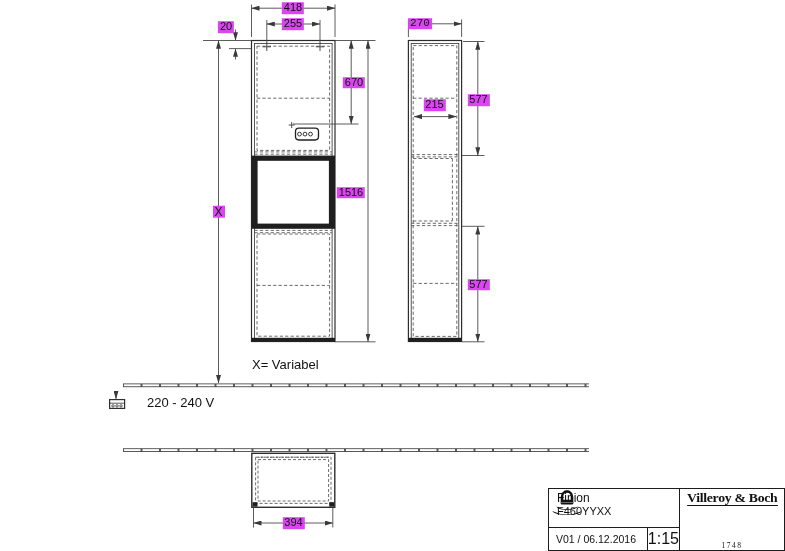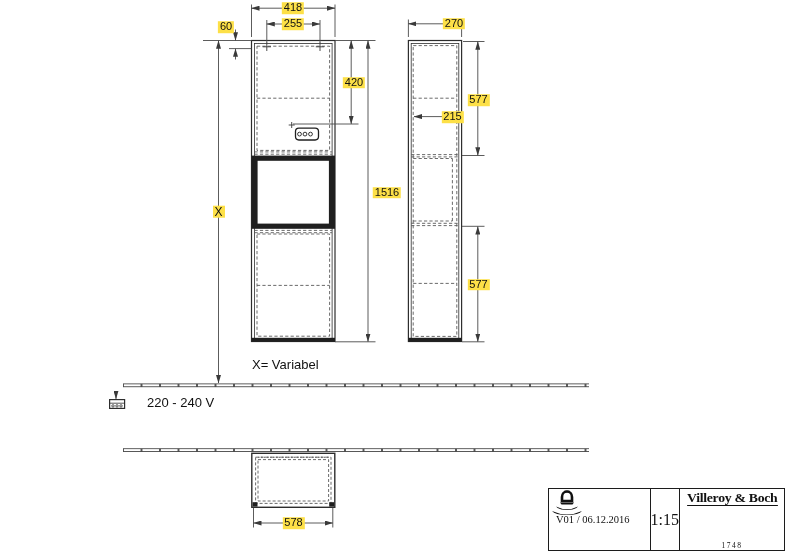--- a/index.html
+++ b/index.html
@@ -1,29 +1,29 @@
 <!DOCTYPE html>
 <html><head>
 <meta charset="utf-8">
 <style>
   html,body{margin:0;padding:0;background:#fff;}
   .stage{position:relative;width:785px;height:551px;background:#fff;overflow:hidden;
          font-family:"Liberation Sans", sans-serif;color:#111;}
   .stage svg{position:absolute;left:0;top:0;z-index:1;}
-  .dim{position:absolute;transform:translate(-50%,-50%);background:#fde047;padding:0 2px;
+  .dim{position:absolute;transform:translate(-50%,-50%);background:#d946ef;padding:0 2px;
        font-size:11px;line-height:1.05;white-space:nowrap;z-index:2;}
   .note{position:absolute;font-size:13px;line-height:1.1;white-space:nowrap;z-index:2;}
   
   .titleblock{position:absolute;left:548px;top:488px;width:235px;height:61px;
               border:1.2px solid #1c1c1c;display:flex;z-index:3;background:#fff;}
   .tb-left{width:130px;border-right:1.2px solid #1c1c1c;display:flex;flex-direction:column;}
   .tb-name-cell{height:35px;border-bottom:1.2px solid #1c1c1c;padding:3px 0 0 8px;}
   .tb-product{font-size:12px;line-height:13px;}
   .tb-article{font-size:11px;line-height:12px;}
-  .tb-bottom{flex:1;display:flex;font-family:Liberation Serif, serif;}
+  .tb-bottom{flex:1;display:flex;}
   .tb-version{width:98px;border-right:1.2px solid #1c1c1c;display:flex;align-items:center;
               padding-left:7px;font-size:10.5px;}
   .tb-scale{flex:1;display:flex;align-items:center;justify-content:center;font-size:16px;}
   .tb-logo{flex:1;display:flex;flex-direction:column;align-items:center;justify-content:space-between;
            padding-top:2px;gap:20px;}
   .tb-brand{font-family:"Liberation Serif", serif;font-weight:bold;font-size:13.5px;
             letter-spacing:-0.3px;line-height:14px;border-bottom:1.6px solid #111;
             white-space:nowrap;transform:scaleX(1.02);}
   .tb-year{font-family:"Liberation Serif", serif;font-weight:normal;font-size:7.5px;
            letter-spacing:1.5px;line-height:9px;}
@@ -166,35 +166,39 @@
   </g>
   <g stroke="#4a4a4a" stroke-width="0.9" fill="none">
     <line x1="253.5" y1="507.8" x2="253.5" y2="527.5"></line>
     <line x1="332.8" y1="507.8" x2="332.8" y2="527.5"></line>
     <line x1="253.5" y1="523" x2="332.8" y2="523" marker-start="url(#ah)" marker-end="url(#ah)"></line>
   </g>
 </svg>
 
 <span class="dim" style="left:293px;top:8px;">418</span>
 <span class="dim" style="left:293px;top:24px;">255</span>
-<span class="dim" style="left:226px;top:27px;">60</span>
-<span class="dim" style="left:354px;top:82.5px;">420</span>
-<span class="dim" style="left:387px;top:192.5px;">1516</span>
+<span class="dim" style="left:226px;top:27px;">20</span>
+<span class="dim" style="left:354px;top:82.5px;">670</span>
+<span class="dim" style="left:351px;top:192.5px;">1516</span>
 <span class="dim" style="left:218.5px;top:211.5px;font-size:12px;">X</span>
-<span class="dim" style="left:454px;top:23.8px;">270</span>
+<span class="dim" style="left:420px;top:23.8px;font-family:Liberation Mono, monospace;">270</span>
 <span class="dim" style="left:478.5px;top:100px;">577</span>
-<span class="dim" style="left:434.5px;top:117px;margin-left:18px;">215</span>
+<span class="dim" style="left:434.5px;top:105px;">215</span>
 <span class="dim" style="left:478.5px;top:284.5px;">577</span>
-<span class="dim" style="left:293.5px;top:523px;">578</span>
+<span class="dim" style="left:293.5px;top:523px;">394</span>
 
 <span class="note" style="left:252px;top:357.5px;">X= Variabel</span>
 <span class="note" style="left:147px;top:395.5px;">220 - 240 V</span>
 
 <div class="titleblock">
   <div class="tb-left">
+    <div class="tb-name-cell">
+      <div class="tb-product">Finion</div>
+      <div class="tb-article">F460YYXX</div>
+    </div>
     <div class="tb-bottom">
       <div class="tb-version">V01 / 06.12.2016</div>
       <div class="tb-scale">1:15</div>
     </div>
   </div>
   <div class="tb-logo">
     <svg width="36" height="28" viewBox="0 0 36 28">
       <path d="M13,12 v-4 a5,5.5 0 0 1 10,0 v4 z" fill="none" stroke="#111" stroke-width="2.6"></path>
       <path d="M15.5,2.5 h5" stroke="#111" stroke-width="1.6"></path>
       <path d="M11,13.5 h14 l-1.5,2 h-11 z" fill="#111"></path>

